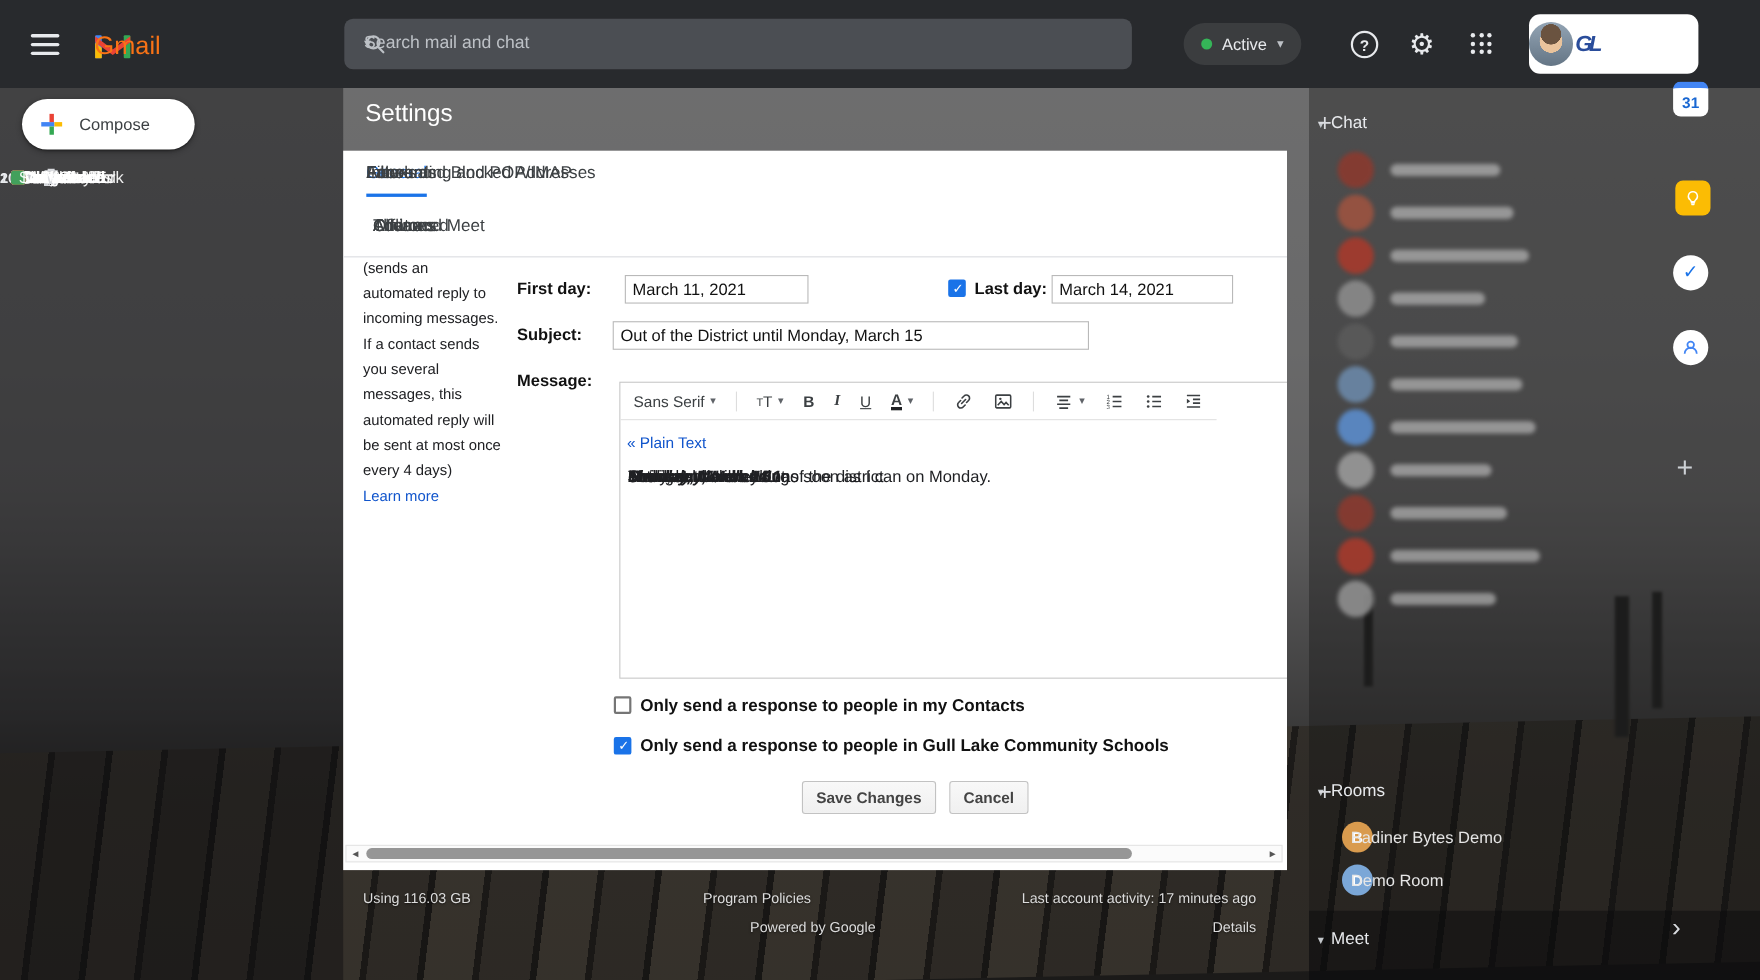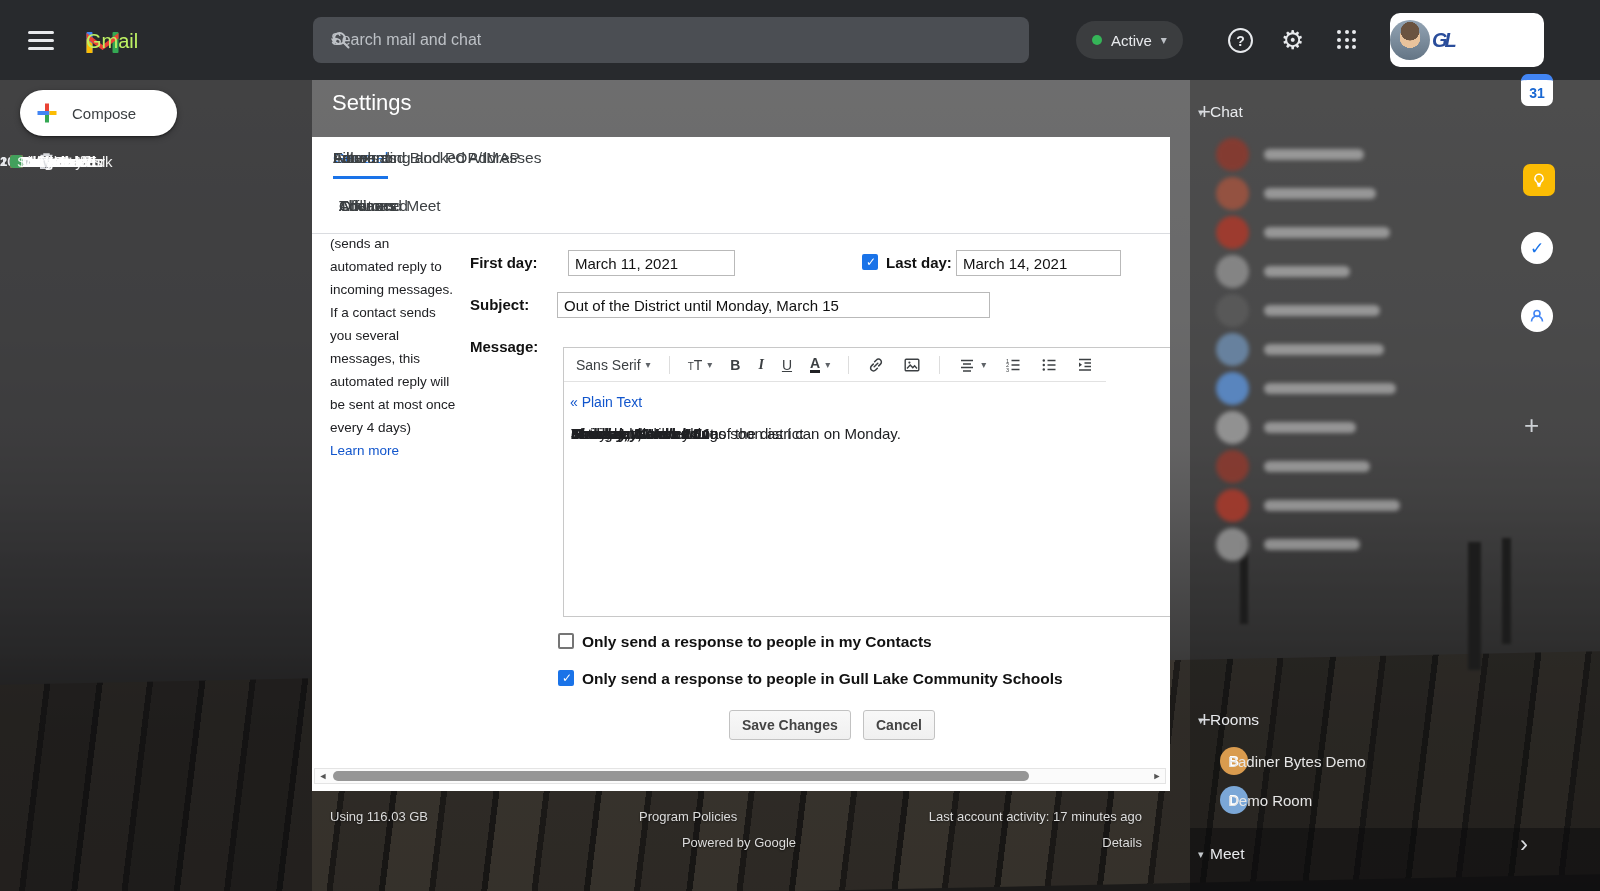--- a/index.html
+++ b/index.html
@@ -19,21 +19,21 @@
 #dim{left:0;top:0;width:1600px;height:891px;background:rgba(12,12,14,.5)}
 #sidecol{left:0;top:80px;width:312px;height:811px;background:rgba(14,14,16,.45)}
 #chatcol{left:1190px;top:80px;width:410px;height:811px;background:rgba(16,16,18,.35)}
 #meetband{left:1190px;top:828px;width:410px;height:63px;background:rgba(8,8,10,.45)}
 
 #topbar{left:0;top:0;width:1600px;height:80px;background:#282a2d;z-index:3}
 #burger{left:28px;top:31px;width:26px;height:19px;cursor:pointer}
 #burger i{position:absolute;left:0;width:26px;height:3px;border-radius:2px;background:#e8eaed}
 #burger i:nth-child(2){top:8px}#burger i:nth-child(3){top:16px}
 #glogo{left:86px;top:26px;height:30px;display:flex;align-items:center;gap:9px}
-#gm-word{position:static;font-size:20px;color:#bef264}
+#gm-word{position:static;font-size:23px;color:#f97316}
 #search{left:313px;top:17px;width:716px;height:46px;background:#4b4e53;border-radius:8px;display:flex;align-items:center;padding:6px 18px}
 #search svg{flex:none;margin-right:15px}
 #s-input{position:static;flex:1;background:transparent;border:none;outline:none;font-size:16px;color:#e8eaed;font-family:inherit}
 #s-input::placeholder{color:#bdc1c6}
 #s-caret{position:static;color:#bdc1c6;font-size:13px;cursor:pointer}
 #chip{left:1076px;top:21px;height:38px;border-radius:19px;background:rgba(255,255,255,.09);display:flex;align-items:center;padding:0 16px;gap:9px;color:#e8eaed;font-size:15px;cursor:pointer}
 #chip span{position:static}
 #chip-dot{width:10px;height:10px;border-radius:50%;background:#35b558}
 #chip-caret{font-size:12px;color:#bdc1c6}
 #help{left:1228px;top:28px;width:25px;height:25px;border:2px solid #e8eaed;border-radius:50%;color:#e8eaed;font-size:14px;font-weight:700;display:flex;align-items:center;justify-content:center;cursor:pointer}

